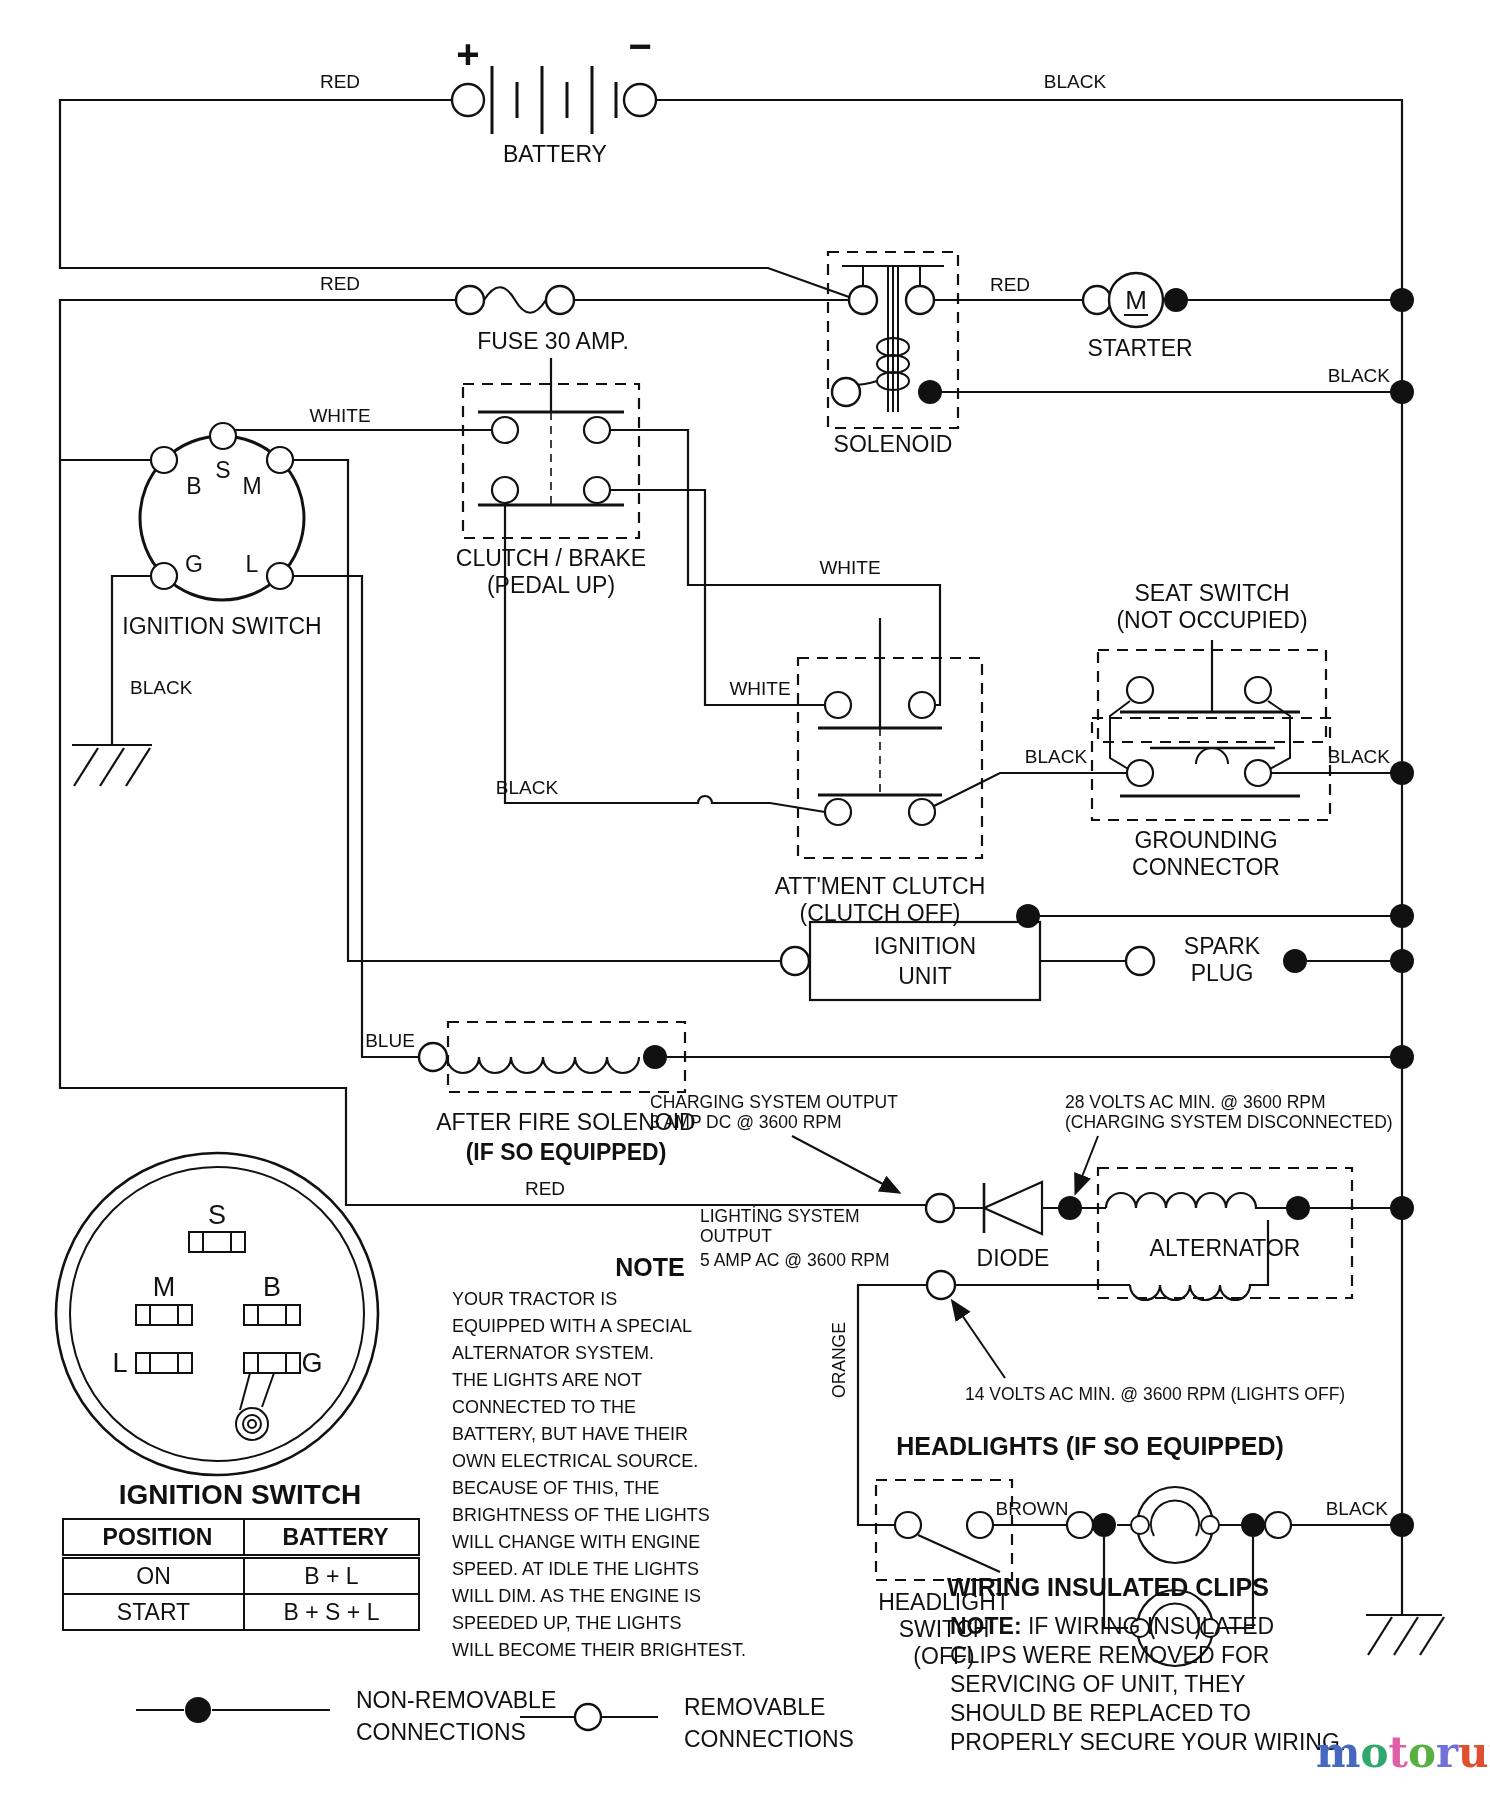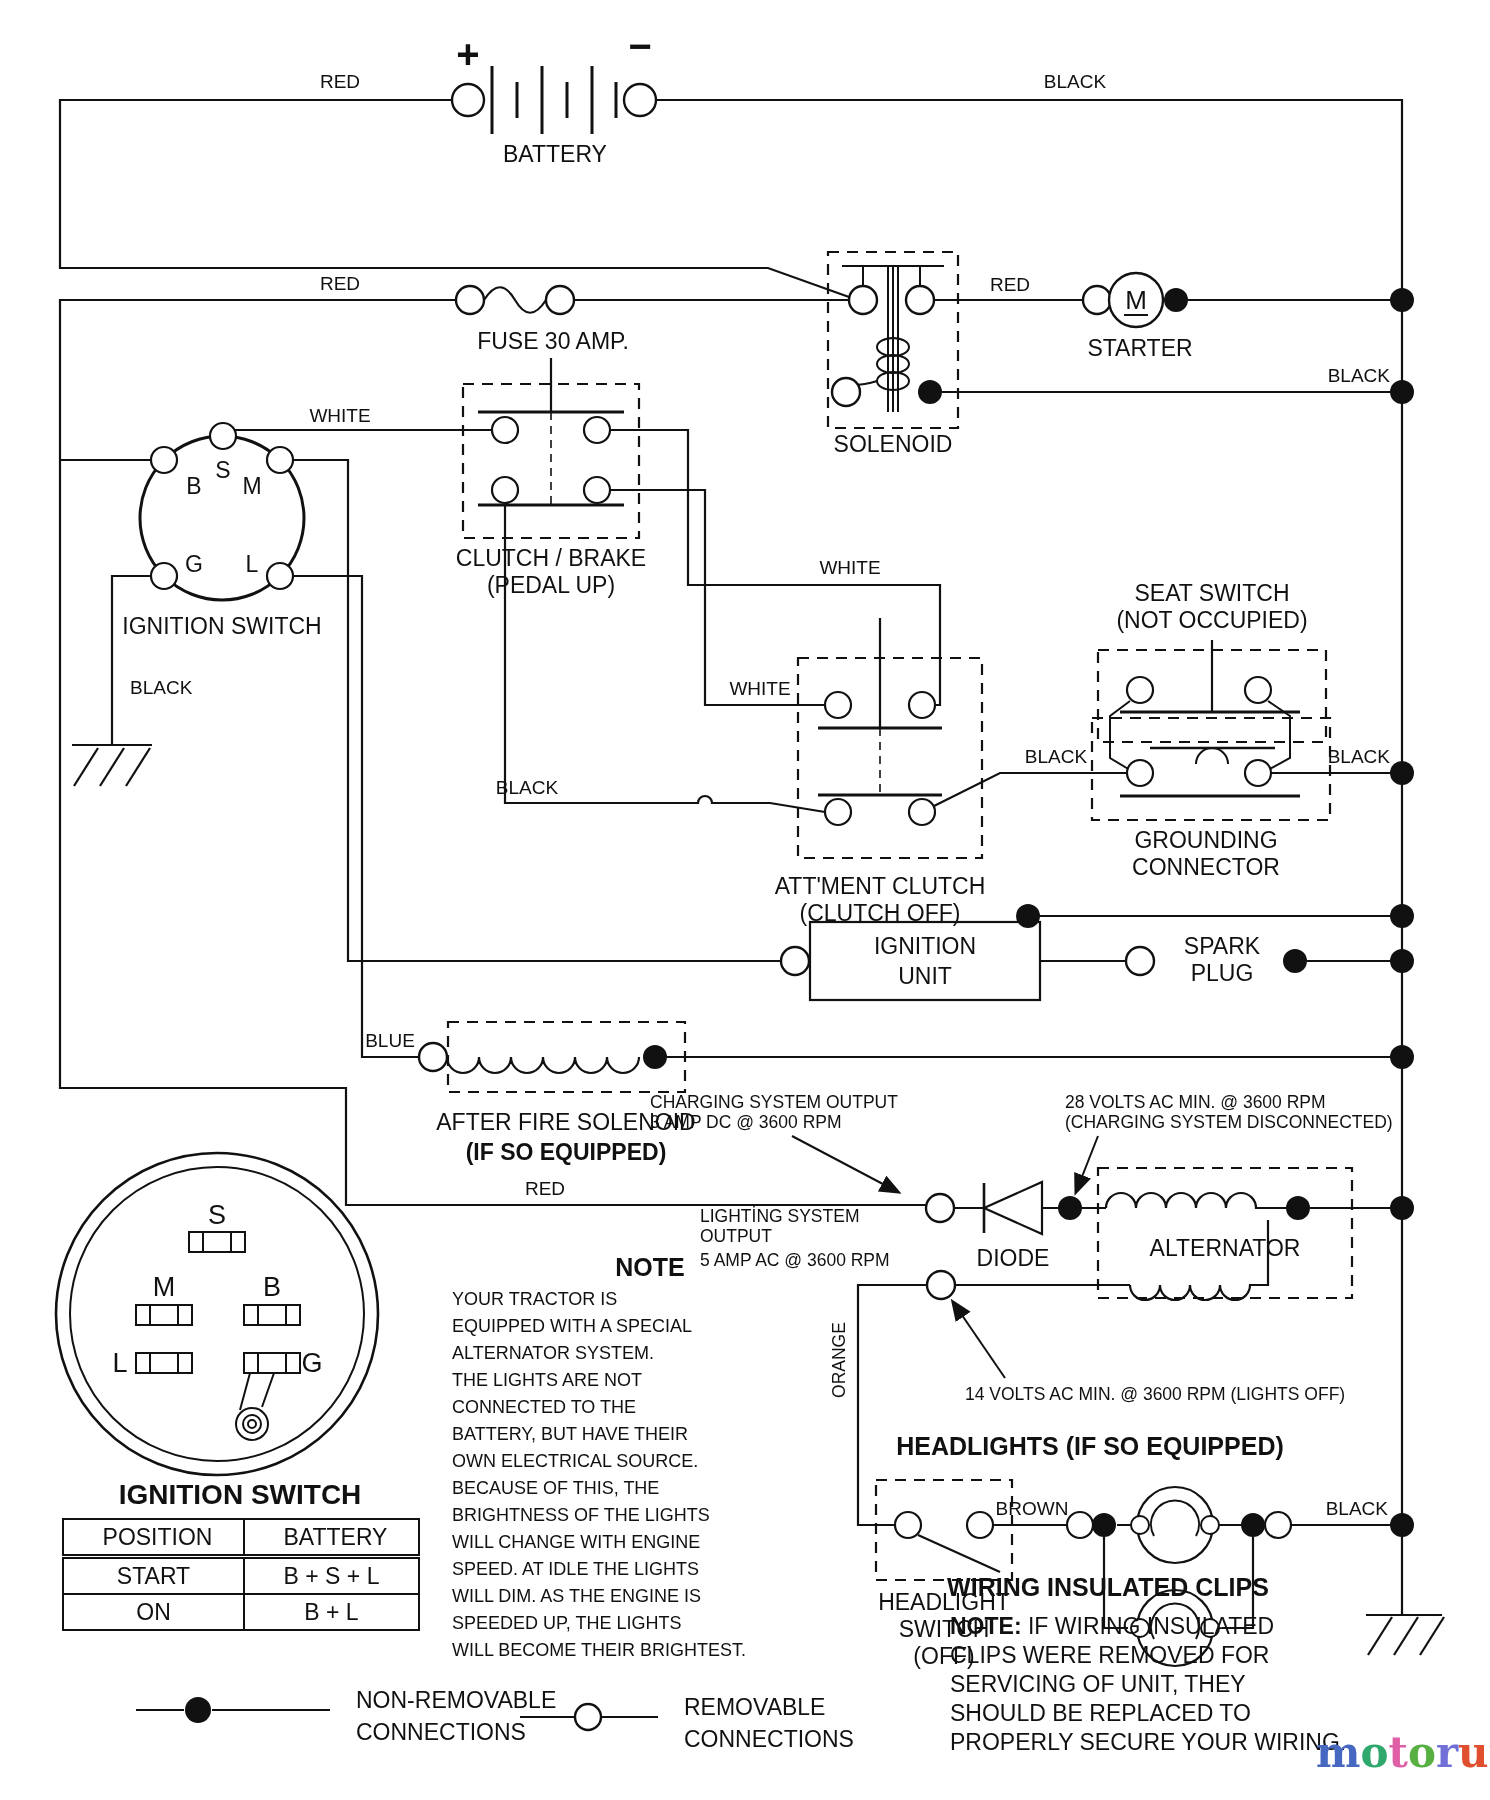--- a/index.html
+++ b/index.html
@@ -15,21 +15,21 @@
   .dterm{font-size:27px;}
   .overlay{position:absolute;white-space:pre-line;}
   #note-par{left:452px;top:1286px;width:436px;font-size:18px;line-height:27px;}
   #clips-par{left:950px;top:1612px;width:440px;font-size:23px;line-height:29px;}
   #clips-par b{font-weight:bold;}
   #logo{left:1316px;top:1730px;width:174px;text-align:right;
         font-family:"DejaVu Serif", serif;font-weight:bold;font-size:42px;line-height:46px;white-space:nowrap;}
   table.ign{position:absolute;left:62px;top:1518px;width:358px;border-collapse:collapse;
             font-size:23px;text-align:center;}
   table.ign td,table.ign th{border:2px solid #111;padding:3px 4px;height:28px;}
-  table.ign thead th{border-bottom:5px double #111;font-weight:normal;padding-left:12px;}
+  table.ign thead th{border-bottom:5px double #111;font-weight:bold;padding-left:12px;}
 </style>
 </head>
 <body>
 <div id="stage">
 
 <svg width="1490" height="1800" viewBox="0 0 1490 1800">
   <defs>
     <marker id="arr" markerWidth="11" markerHeight="10" refX="9" refY="4.5" orient="auto">
       <polygon points="0,0 11,4.5 0,9" fill="#111"></polygon>
     </marker>
@@ -393,23 +393,23 @@
 
 <table class="ign">
   <thead>
     <tr>
       <th style="width:163px">POSITION</th>
       <th>BATTERY</th>
     </tr>
   </thead>
   <tbody>
     <tr>
+      <td>ON</td>
+      <td>B + L</td>
+    </tr>
+    <tr>
       <td>START</td>
       <td>B + S + L</td>
     </tr>
-    <tr>
-      <td>ON</td>
-      <td>B + L</td>
-    </tr>
   </tbody>
 </table>
 
 </div>
 
 </body></html>

